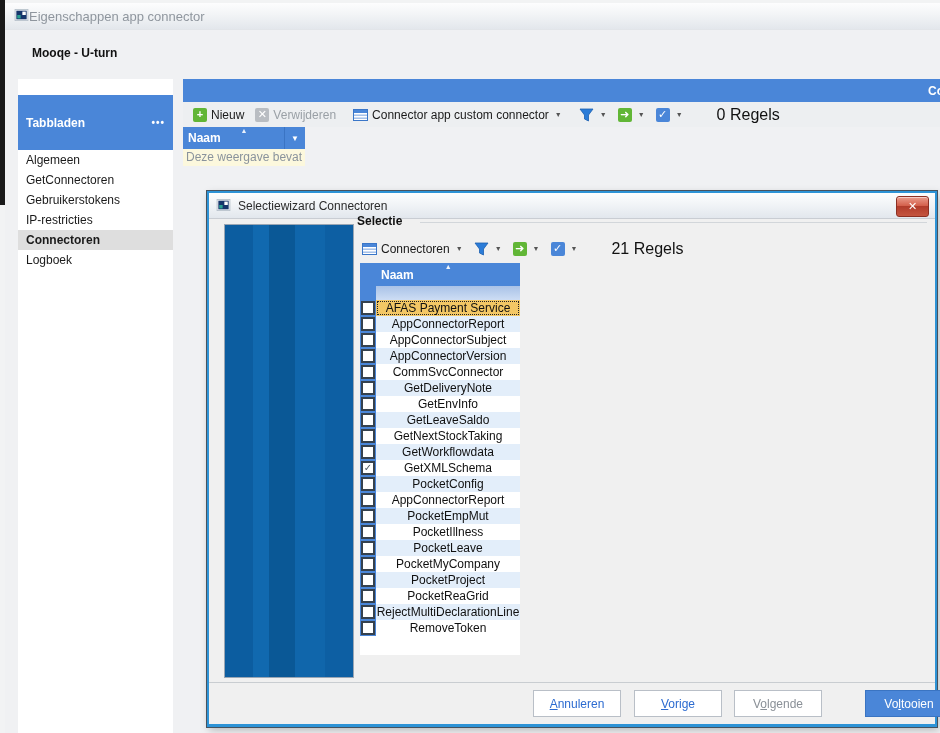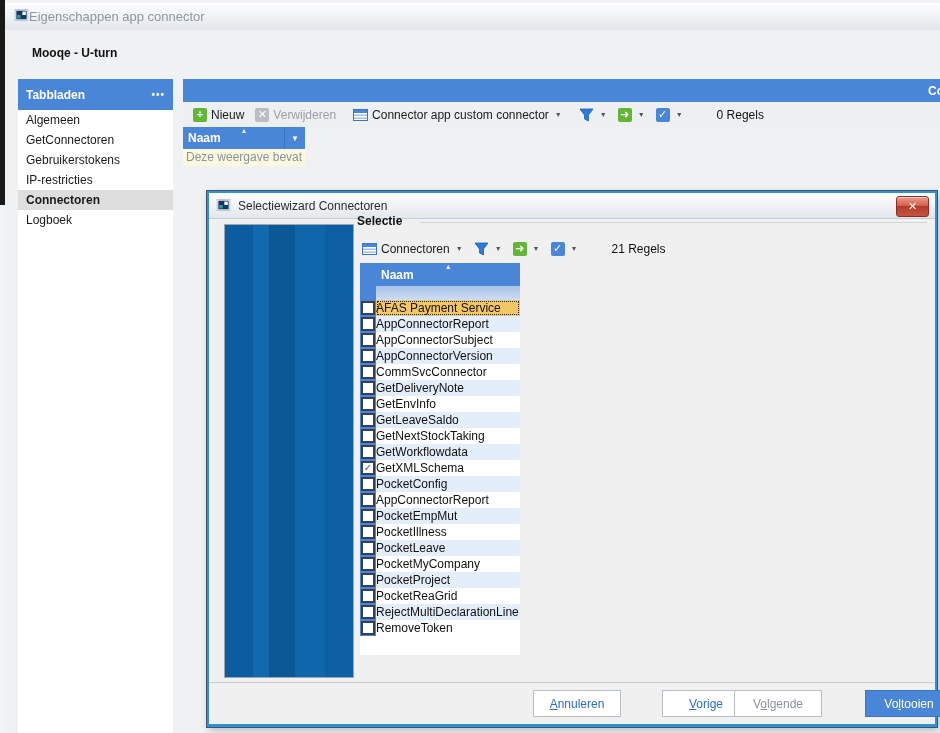--- a/index.html
+++ b/index.html
@@ -12,40 +12,40 @@
   .main-window{left:5px;top:3px;width:935px;height:730px;background:#f0f1f3;}
   .titlebar{left:0;top:0;width:100%;height:27px;
             background:linear-gradient(180deg,#fdfdfe 0%,#f2f4f6 45%,#e3e7ec 100%);
             border-bottom:1px solid #e2e5e9;display:flex;align-items:center;gap:0;padding-left:9px;box-sizing:border-box;}
   .titlebar-text{font-size:13px;color:#8f969e;}
   .subtitle{left:27px;top:43px;font-size:12px;font-weight:bold;color:#111;}
 
   
   .sidebar{left:13px;top:76px;width:155px;height:654px;background:#ffffff;}
   .sidebar-header{height:23px;background:var(--accent);color:#fff;font-weight:bold;font-size:12px;
-                  display:flex;align-items:center;justify-content:space-between;padding:4px 8px;}
+                  display:flex;align-items:center;justify-content:space-between;padding:16px 8px;margin-top:16px;}
   .sidebar-header .dots{font-size:10px;letter-spacing:1px;cursor:pointer;}
   .sidebar-item{height:20px;line-height:20px;padding-left:8px;font-size:12px;color:#1a1a1a;cursor:pointer;}
   .sidebar-item.selected{background:#dedede;font-weight:bold;}
 
   
   .content-topbar{left:178px;top:76px;width:762px;height:23px;background:var(--accent);
                   color:#fff;font-weight:bold;font-size:12px;display:flex;align-items:center;justify-content:flex-end;padding-right:1px;box-sizing:border-box;}
   .toolbar{display:flex;align-items:center;font-size:12px;color:#1a1a1a;}
   .main-toolbar{left:178px;top:99px;width:762px;height:25px;background:#edeff1;padding-left:7px;box-sizing:border-box;gap:5px;}
   .tb-btn{display:flex;align-items:center;gap:4px;cursor:pointer;padding:2px 3px;}
   .tb-btn.disabled{color:#9aa0a6;cursor:default;}
   .icon-sq{width:14px;height:14px;border-radius:2px;display:inline-flex;align-items:center;justify-content:center;
            color:#fff;font-size:11px;font-weight:bold;line-height:1;}
   .icon-new{background:var(--green);}
   .icon-del{background:#b9bdc2;}
   .icon-arrow{background:var(--green);}
   .icon-check{background:var(--accent);}
   .caret{font-size:7px;color:#555;margin-left:2px;cursor:pointer;}
-  .rows-count{margin-left:26px;font-size:12px;color:#111;}
+  .rows-count{margin-left:26px;font-size:16px;color:#111;}
 
   
   .naam-header{left:178px;top:124px;width:122px;height:22px;background:var(--accent);display:flex;align-items:center;}
   .naam-header .col-label{color:#fff;font-weight:bold;font-size:12px;padding-left:5px;flex:1;}
   .naam-header .sort{position:absolute;left:50%;top:0;transform:translateX(-50%);font-size:7px;color:#e8f0fb;line-height:7px;}
   .naam-header .dd{width:20px;height:100%;border-left:1px solid var(--accent-dark);display:flex;align-items:center;justify-content:center;
                    color:#fff;font-size:8px;cursor:pointer;}
   .info-row{left:178px;top:146px;width:122px;height:17px;background:var(--info-bg);
             font-size:12px;color:var(--info-text);line-height:17px;padding-left:3px;box-sizing:border-box;white-space:nowrap;overflow:hidden;}
 
@@ -75,31 +75,31 @@
   .dlg-thead .sort{position:absolute;left:53%;top:0;font-size:7px;color:#f0f5fc;line-height:7px;}
   .dlg-filter{height:14px;display:flex;}
   .dlg-filter .cb-cell{width:16px;background:var(--accent);}
   .dlg-filter .filter-box{flex:1;background:linear-gradient(180deg,#a9c2e7 0%,#cdddf4 100%);cursor:text;}
   .dlg-row{height:16px;display:flex;font-size:12px;color:#101010;cursor:pointer;}
   .dlg-row .cb-cell{width:16px;background:var(--accent);display:flex;align-items:center;justify-content:center;flex:none;}
   .checkbox{width:10px;height:10px;background:#fff;border:2px solid #35414e;display:flex;align-items:center;justify-content:center;
             font-size:10px;color:#4a5560;line-height:1;cursor:pointer;}
   .checkbox .mark{visibility:hidden;}
   .dlg-row.checked .checkbox .mark{visibility:visible;}
-  .dlg-row .row-label{flex:1;line-height:16px;padding-left:0;background:#fff;white-space:nowrap;overflow:hidden;}
+  .dlg-row .row-label{flex:1;line-height:16px;padding-left:0;background:#fff;white-space:nowrap;overflow:hidden;text-align:center;}
   .dlg-row.alt .row-label{background:var(--row-alt);}
   .dlg-row.sel .row-label{background:var(--gold);outline:1px dotted #222;outline-offset:-2px;}
 
   .dialog-footer{left:0;bottom:0;width:100%;height:41px;background:#f0f0f0;border-top:1px solid #c9cdd1;}
   .btn{position:absolute;top:7px;height:27px;width:88px;font-size:12px;text-align:center;line-height:27px;
        background:#fff;border:1px solid #b9bfc7;color:var(--link);cursor:pointer;box-sizing:border-box;}
   .btn .mn{text-decoration:underline;}
   .btn.disabled{color:var(--disabled);cursor:default;}
   .btn.primary{background:var(--accent);border-color:#3a74c2;color:#fff;margin-left:16px;}
-  .b1{left:324px;} .b2{left:453px;} .b3{left:525px;} .b4{left:640px;}
+  .b1{left:324px;} .b2{left:425px;} .b3{left:525px;} .b4{left:640px;}
 
   
   .grid-icon{width:15px;height:12px;display:inline-block;}
 </style>
 </head>
 <body>
 
 <div class="abs behind-strip"></div>
 
 <div class="abs main-window">

